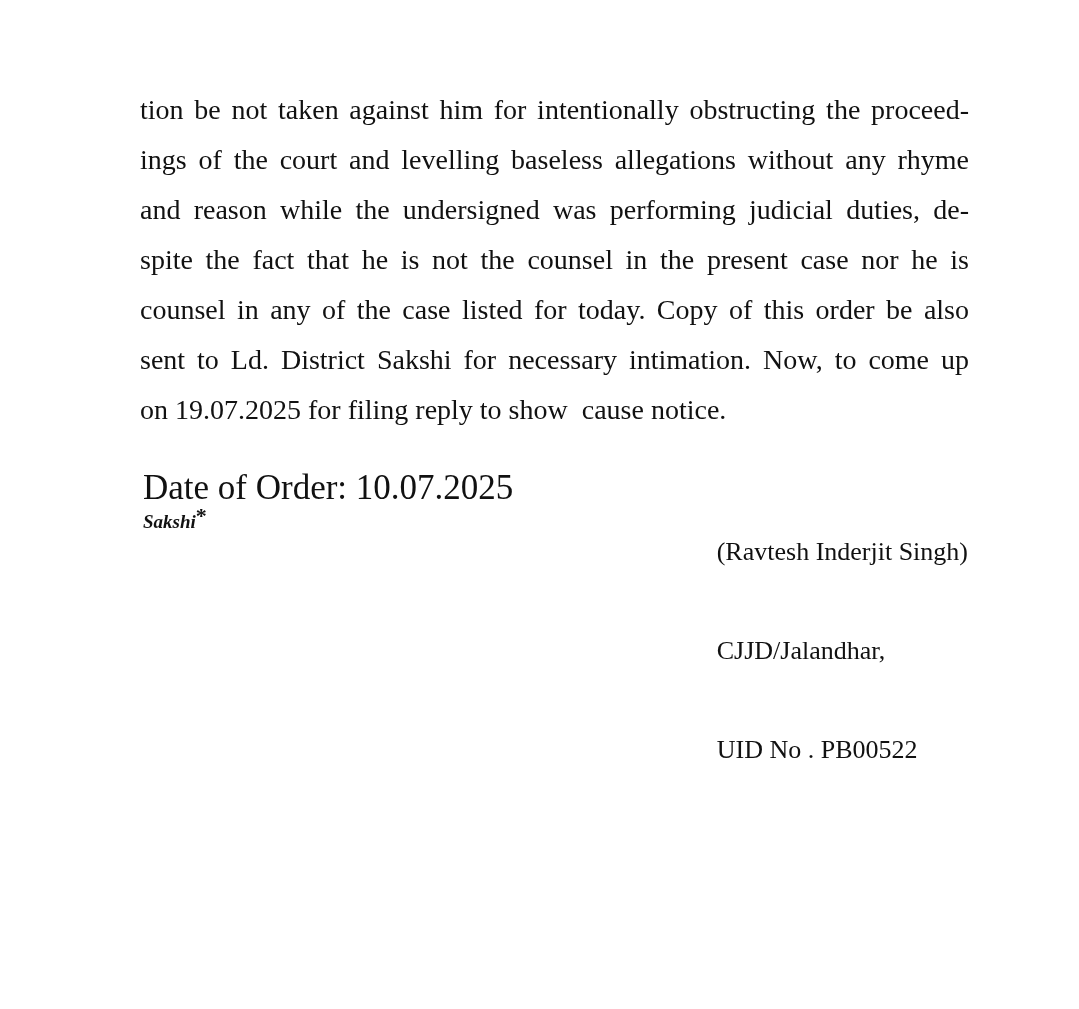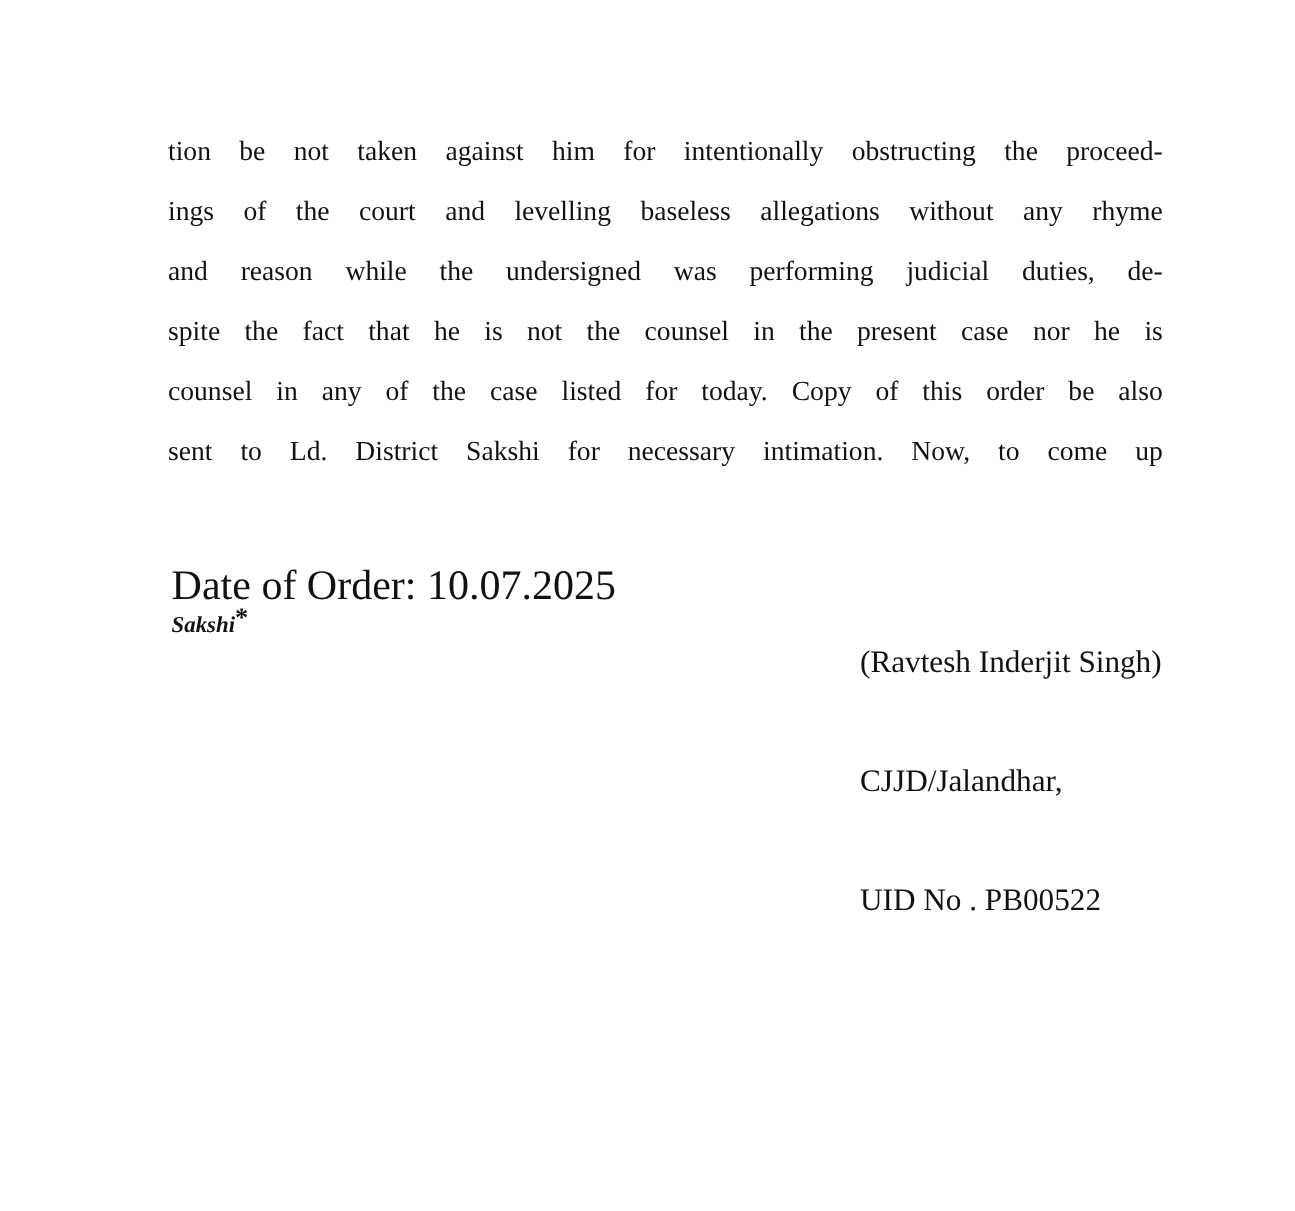--- a/index.html
+++ b/index.html
@@ -13,23 +13,23 @@
     height: 1009px;
     background: #ffffff;
     font-family: "Liberation Serif", serif;
     color: #111111;
     overflow: hidden;
   }
   
   .order-text {
     position: absolute;
     left: 140px;
-    top: 101px;
+    top: 85px;
     width: 829px;
-    font-size: 23px;
+    font-size: 28px;
   }
   .order-line {
     text-align: justify;
     text-align-last: justify;
     line-height: 50px;
     height: 50px;
     white-space: normal;
   }
   .order-line.last {
     text-align: left;
@@ -74,20 +74,21 @@
 
 <div class="page">
 
   <div class="order-text">
     <div class="order-line">tion be not taken against him for intentionally obstructing the proceed-</div>
     <div class="order-line">ings of the court and levelling baseless allegations without any rhyme</div>
     <div class="order-line">and reason while the undersigned was performing judicial duties, de-</div>
     <div class="order-line">spite the fact that he is not the counsel in the present case nor he is</div>
     <div class="order-line">counsel in any of the case listed for today. Copy of this order be also</div>
     <div class="order-line">sent to Ld. District Sakshi for necessary intimation.  Now, to come up</div>
+    <div class="order-line last">on 19.07.2025 for filing reply to show  cause notice.</div>
   </div>
 
   <div class="date-block">
     <div class="date-line">Date of Order: 10.07.2025</div>
     <div class="steno-line"><span>Sakshi</span><span class="mark">*</span></div>
   </div>
 
   <div class="sig-block">
     <div>(Ravtesh Inderjit Singh)</div>
     <div>CJJD/Jalandhar,</div>

